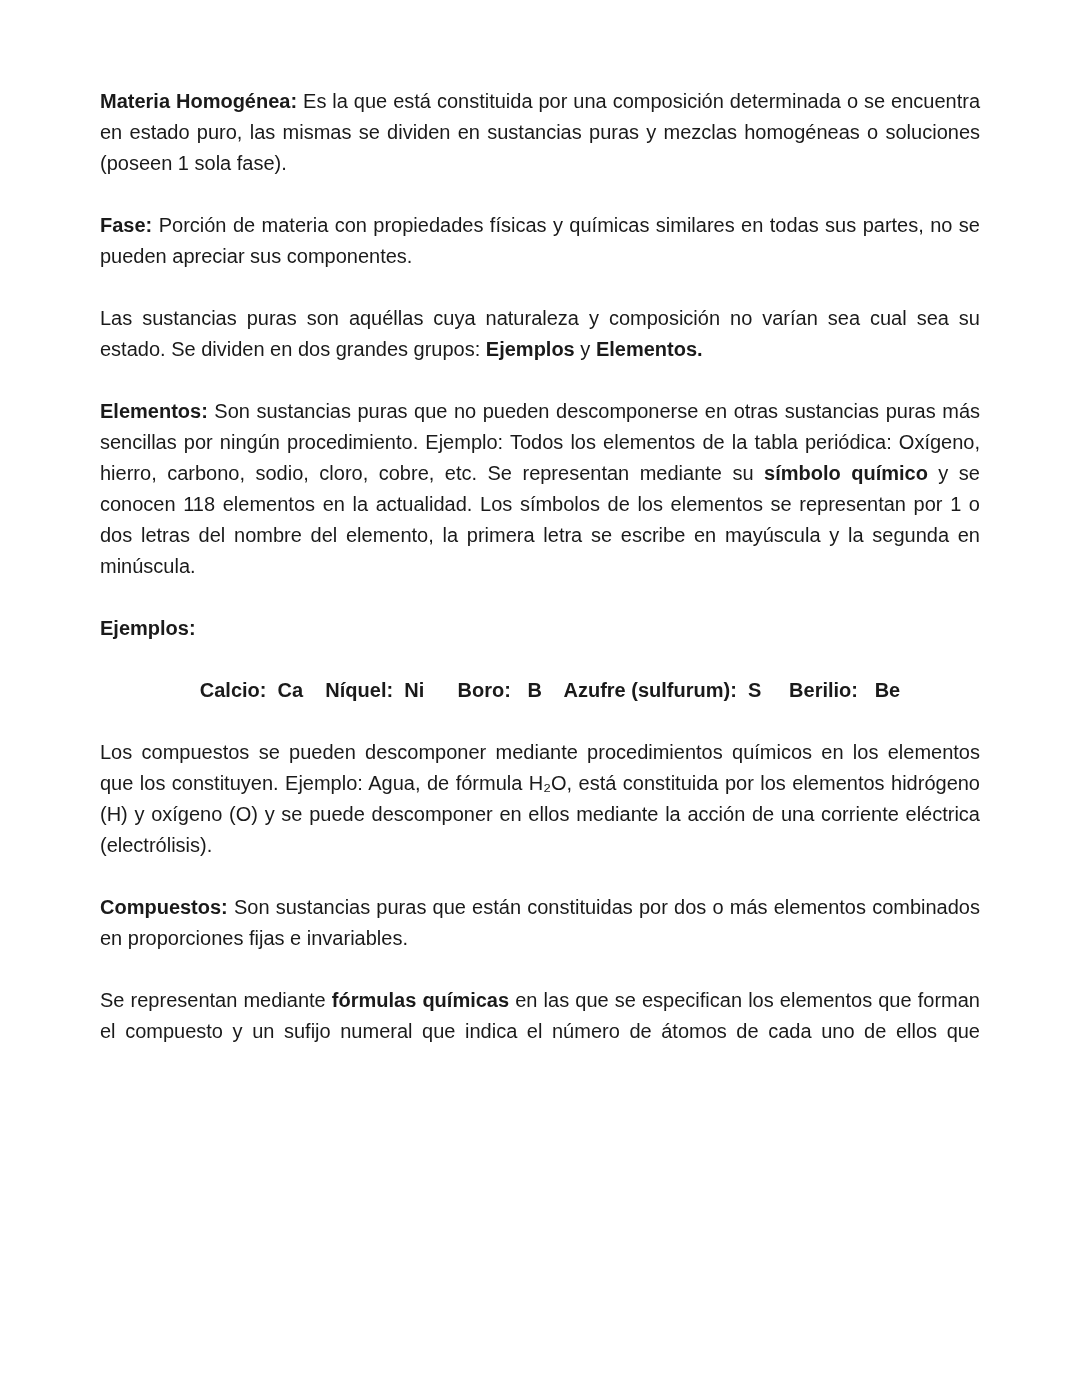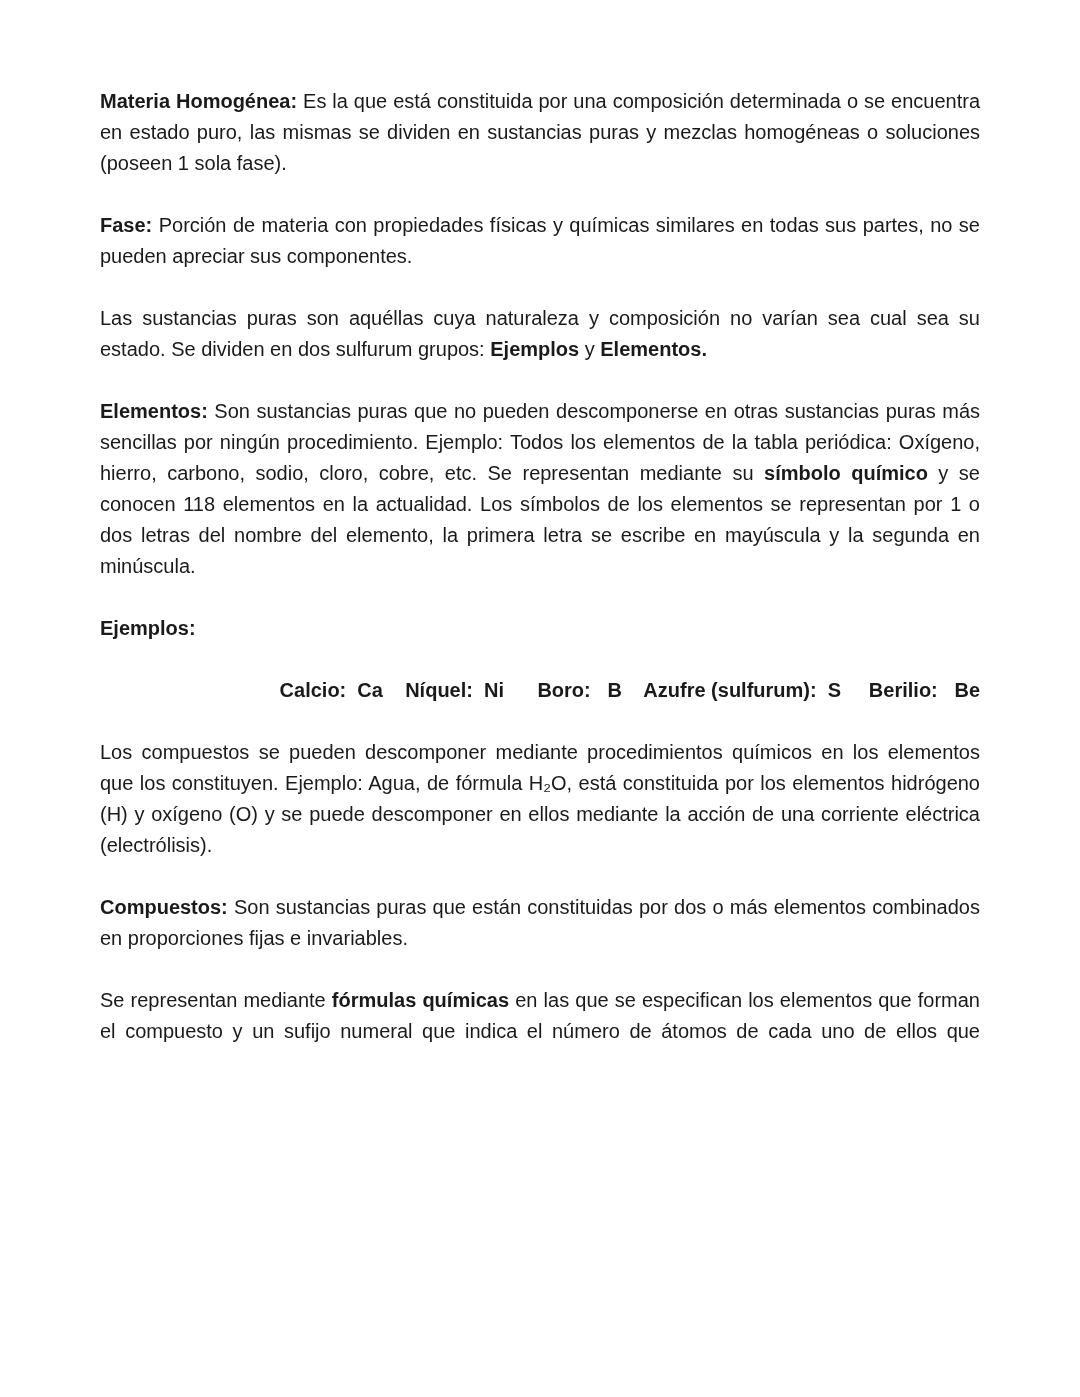--- a/index.html
+++ b/index.html
@@ -30,39 +30,39 @@
     text-justify: inter-word;
   }
   .para:last-child {
     margin-bottom: 0;
   }
   .para .bold {
     font-weight: bold;
   }
   .para.pre {
     white-space: pre-wrap;
-    text-align: right;
+    text-align: center;
     margin-left: 20px;
   }
   .footer {
     text-align: left;
     font-weight: bold;
     font-size: 12px;
     line-height: 26px;
     color: #1a1a1a;
   }
 </style>
 </head>
 <body>
 
 <div class="page">
   <main class="content">
       <p class="para"><span class="bold">Materia Homogénea: </span><span> Es la que está constituida por una composición determinada o se encuentra en estado puro, las mismas se dividen en sustancias puras y mezclas homogéneas o soluciones (poseen 1 sola fase).</span></p>
       <p class="para"><span class="bold">Fase: </span><span>Porción de materia con propiedades físicas y químicas similares en todas sus partes, no se pueden apreciar sus componentes.</span></p>
-      <p class="para"><span>Las sustancias puras son aquéllas cuya naturaleza y composición no varían sea cual sea su estado. Se dividen en dos sulfurum grupos: </span><span class="bold">Ejemplos</span><span> y </span><span class="bold">Elementos.</span></p>
+      <p class="para"><span>Las sustancias puras son aquéllas cuya naturaleza y composición no varían sea cual sea su estado. Se dividen en dos grandes grupos: </span><span class="bold">Ejemplos</span><span> y </span><span class="bold">Elementos.</span></p>
       <p class="para"><span class="bold">Elementos: </span><span>Son sustancias puras que no pueden descomponerse en otras sustancias puras más sencillas por ningún procedimiento. Ejemplo: Todos los elementos de la tabla periódica: Oxígeno, hierro, carbono, sodio, cloro, cobre, etc. Se representan mediante su </span><span class="bold">símbolo químico</span><span> y se conocen 118 elementos en la actualidad. Los símbolos de los elementos se representan por 1 o dos letras del nombre del elemento, la primera letra se escribe en mayúscula y la segunda en minúscula.</span></p>
       <p class="para"><span class="bold">Ejemplos:</span></p>
       <p class="para pre"><span class="bold">Calcio:  Ca    Níquel:  Ni      Boro:   B    Azufre (sulfurum):  S     Berilio:   Be</span></p>
       <p class="para"><span>Los compuestos se pueden descomponer mediante procedimientos químicos en los elementos que los constituyen. Ejemplo: Agua, de fórmula H₂O, está constituida por los elementos hidrógeno (H) y oxígeno (O) y se puede descomponer en ellos mediante la acción de una corriente eléctrica (electrólisis).</span></p>
       <p class="para"><span class="bold">Compuestos: </span><span>Son sustancias puras que están constituidas por dos o más elementos combinados en proporciones fijas e invariables.</span></p>
       <p class="para"><span>Se representan mediante </span><span class="bold">fórmulas químicas</span><span> en las que se especifican los elementos que forman el compuesto y un sufijo numeral que indica el número de átomos de cada uno de ellos que compone la molécula. Ejemplo: En el agua hay 2 átomos del elemento hidrógeno y 1 átomo del elemento oxígeno formando la molécula H₂O.</span></p>
     </main>
   <footer class="footer">
     <div>Esp. PATRICIA BRAVO BURBANO</div>
   </footer>

